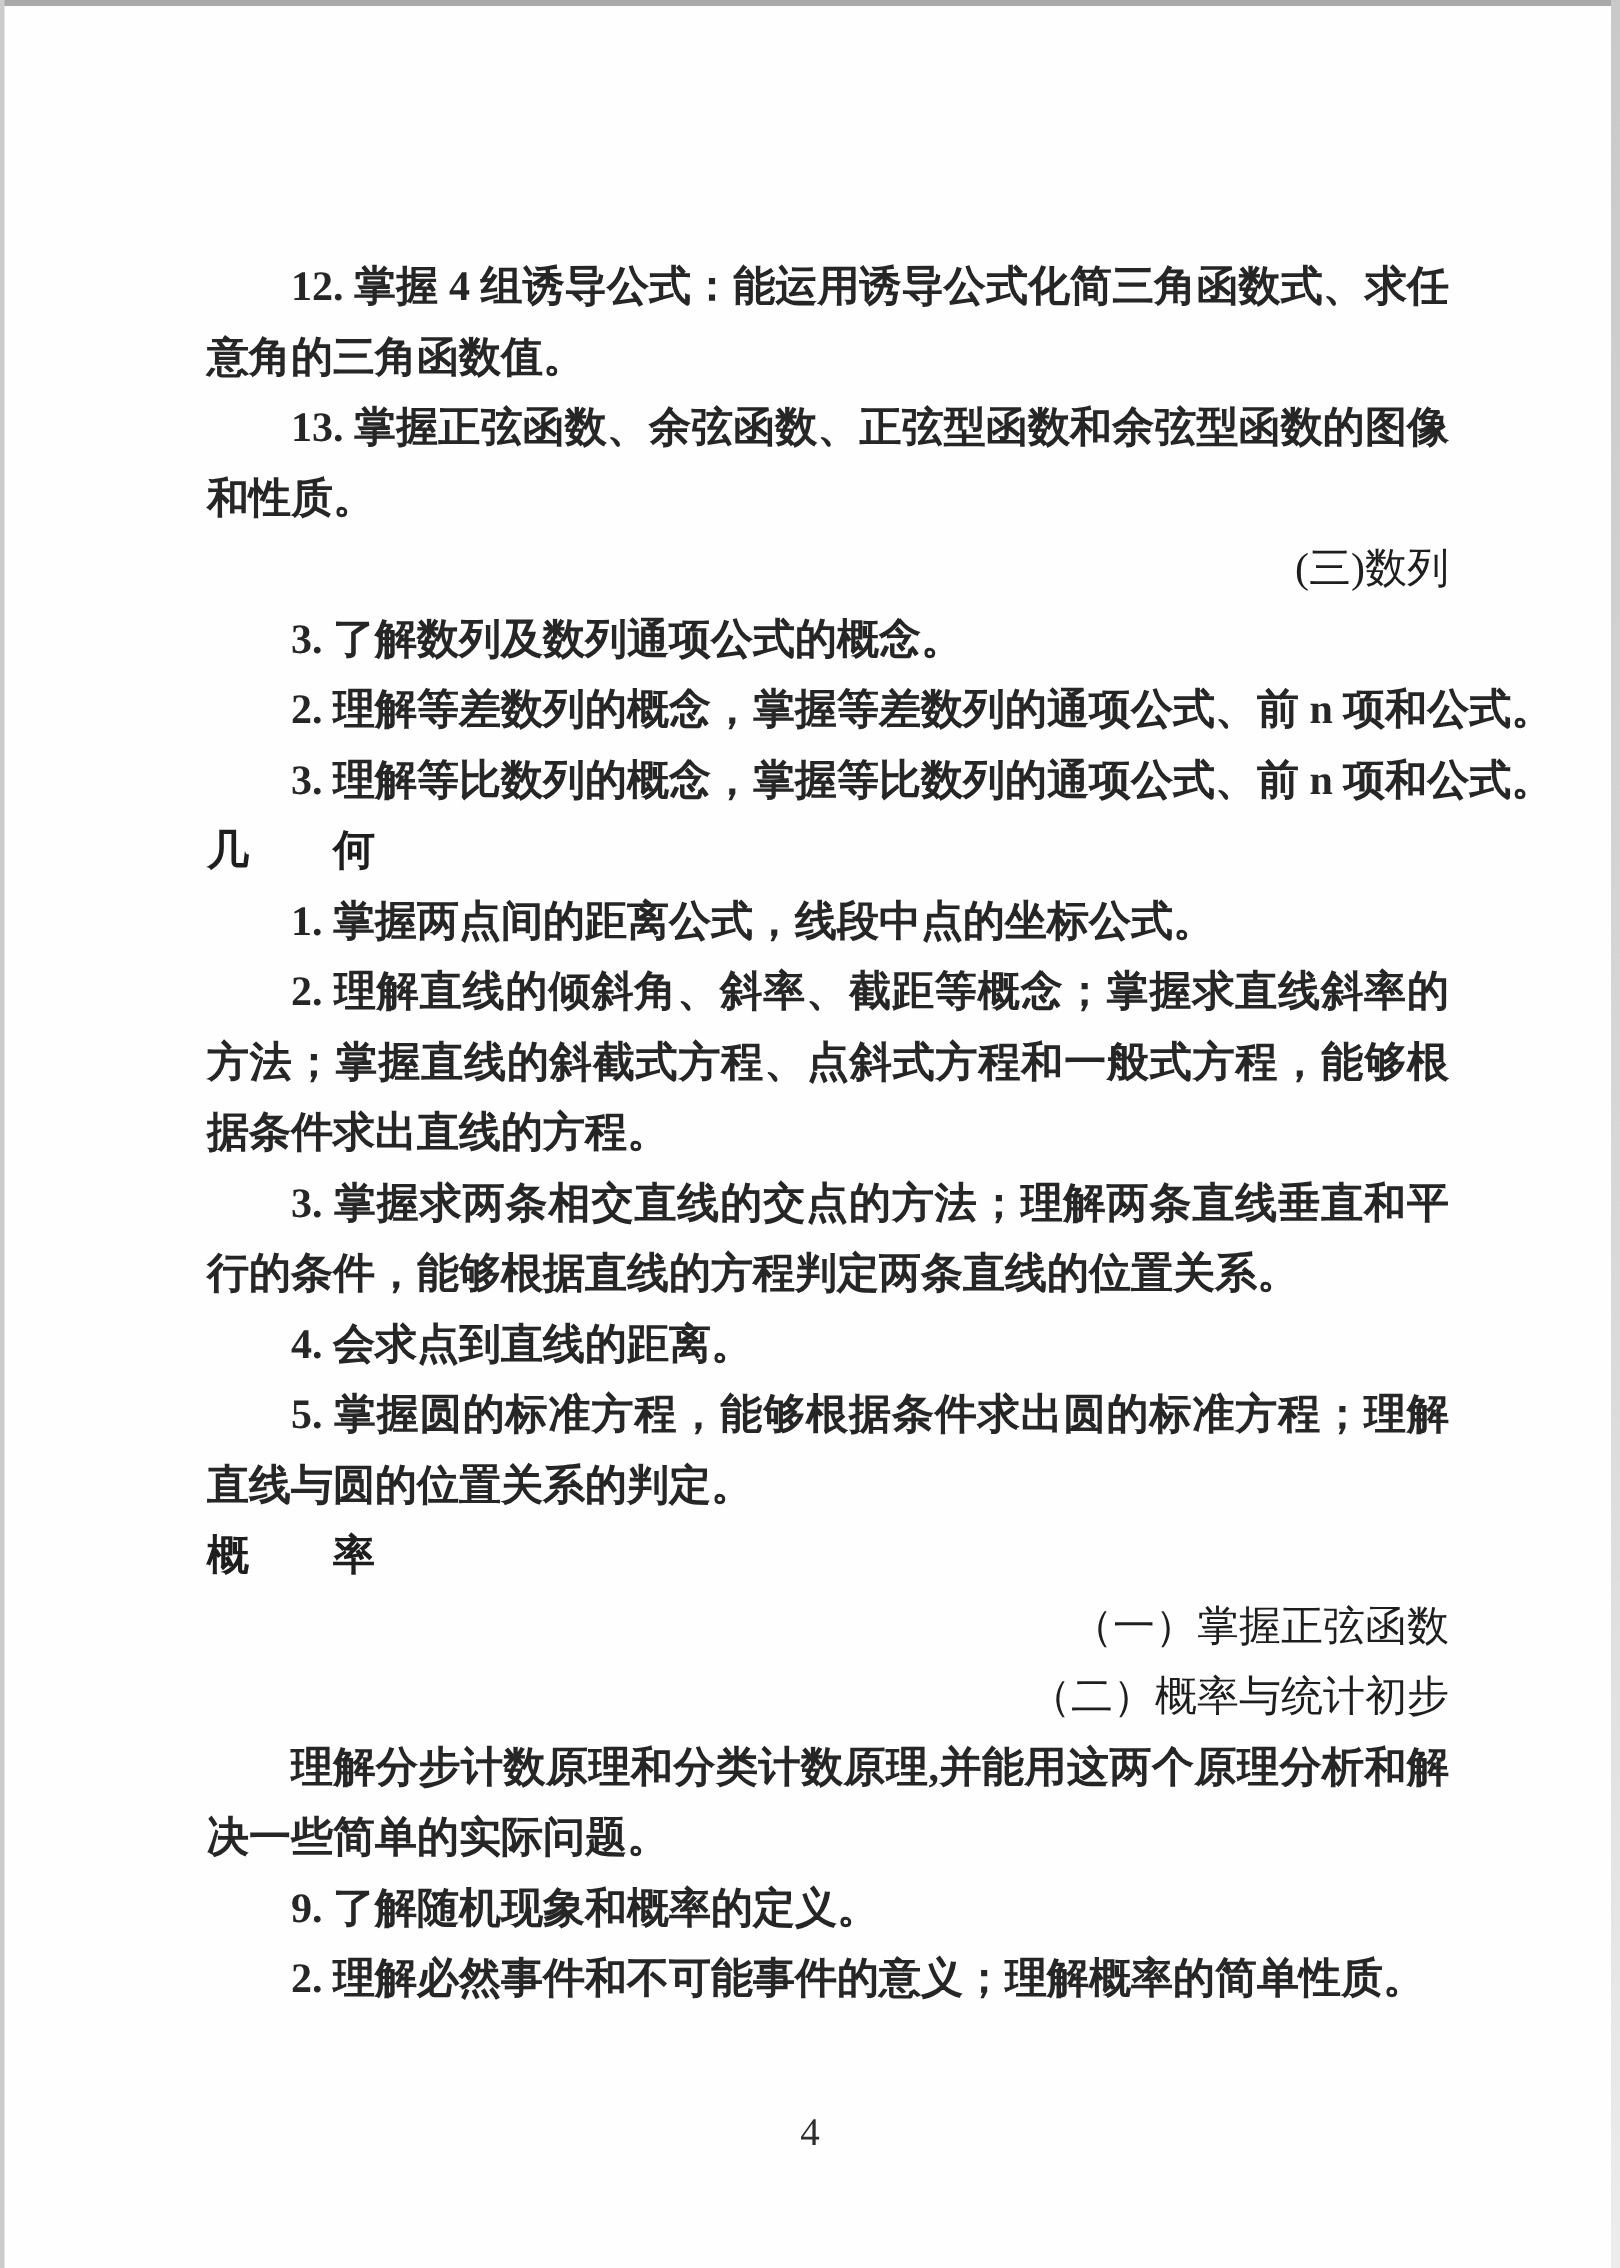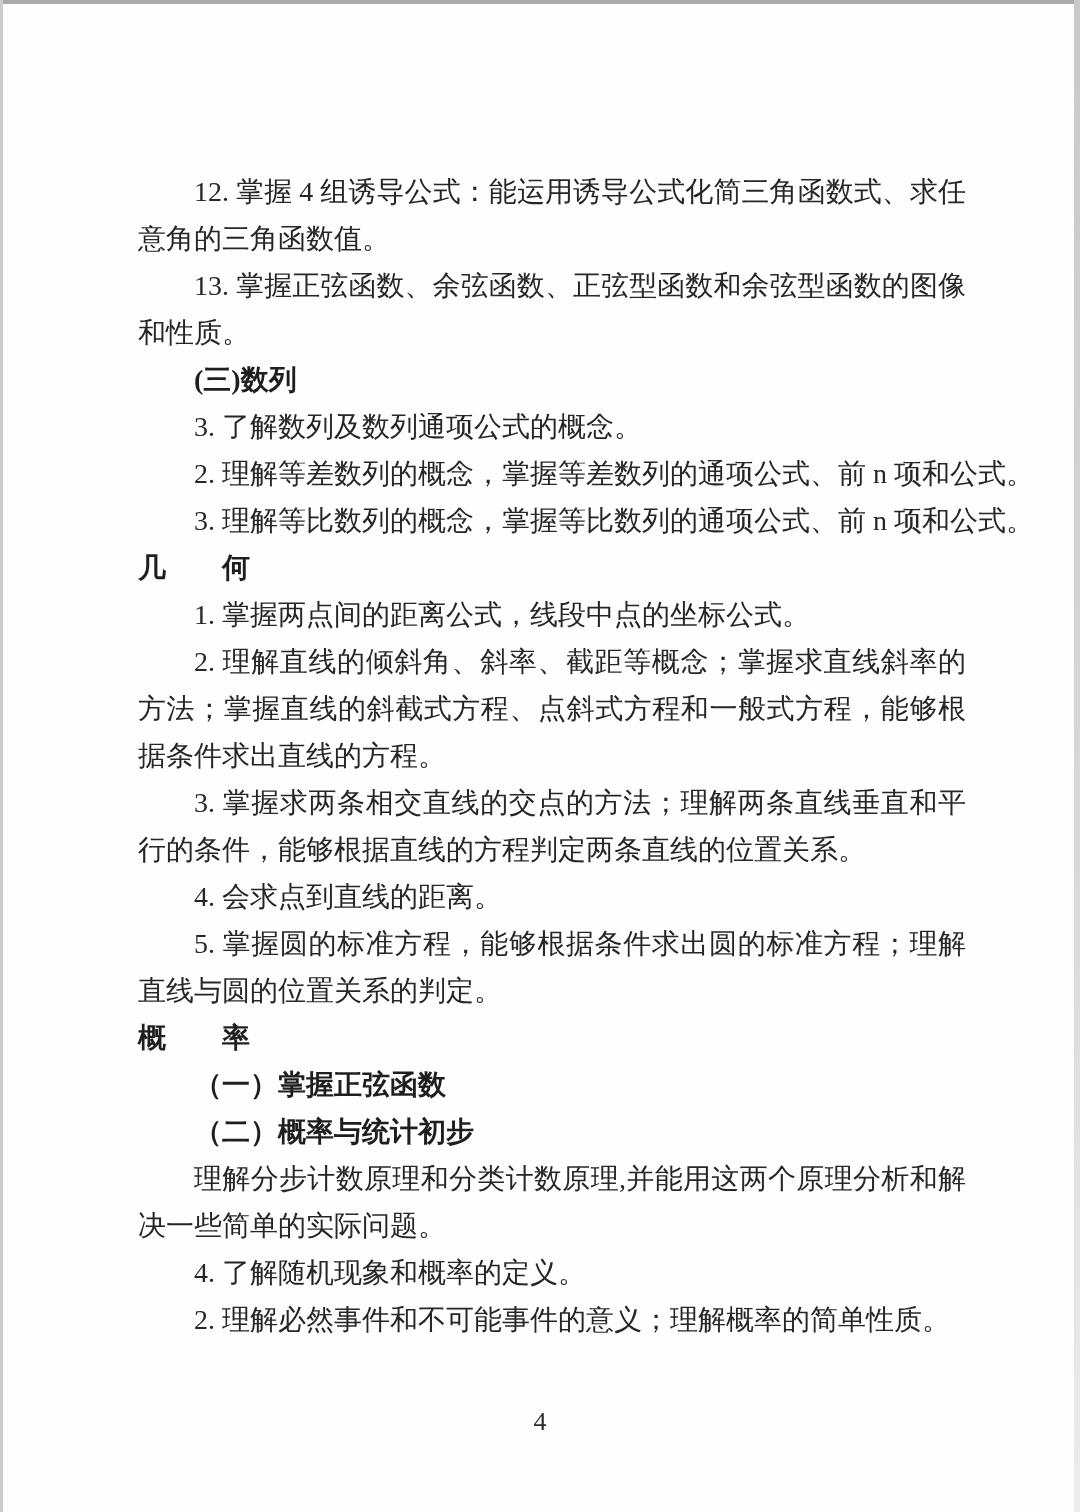--- a/index.html
+++ b/index.html
@@ -27,34 +27,36 @@
     position: absolute;
     top: 168px;
     left: 138px;
     width: 828px;
     font-size: 28px;
     line-height: 47px;
   }
   .block {
     margin: 0;
     padding: 0;
+    font-weight: bold;
   }
   .paragraph {
     text-indent: 2em;
     text-align: justify;
   }
   .paragraph.nowrap {
     white-space: nowrap;
     text-align: left;
     overflow: visible;
   }
   .subheading {
     text-indent: 2em;
-    font-weight: bold;
+    font-weight: normal;
     color: #1e1e1e;
+    text-align: right;
   }
   .heading {
     text-align: left;
     text-indent: 0;
     font-weight: bold;
     color: #1e1e1e;
   }
   .page-number {
     position: absolute;
     top: 1404px;
@@ -85,18 +87,18 @@
       <p class="block heading">几　　何</p>
       <p class="block paragraph">1. 掌握两点间的距离公式，线段中点的坐标公式。</p>
       <p class="block paragraph">2. 理解直线的倾斜角、斜率、截距等概念；掌握求直线斜率的方法；掌握直线的斜截式方程、点斜式方程和一般式方程，能够根据条件求出直线的方程。</p>
       <p class="block paragraph">3. 掌握求两条相交直线的交点的方法；理解两条直线垂直和平行的条件，能够根据直线的方程判定两条直线的位置关系。</p>
       <p class="block paragraph">4. 会求点到直线的距离。</p>
       <p class="block paragraph">5. 掌握圆的标准方程，能够根据条件求出圆的标准方程；理解直线与圆的位置关系的判定。</p>
       <p class="block heading">概　　率</p>
       <p class="block subheading">（一）掌握正弦函数</p>
       <p class="block subheading">（二）概率与统计初步</p>
       <p class="block paragraph">理解分步计数原理和分类计数原理,并能用这两个原理分析和解决一些简单的实际问题。</p>
-      <p class="block paragraph">4. 了解随机现象和概率的定义。</p>
+      <p class="block paragraph">9. 了解随机现象和概率的定义。</p>
       <p class="block paragraph">2. 理解必然事件和不可能事件的意义；理解概率的简单性质。</p>
     </div>
 
   <div class="page-number">4</div>
 </div>
 
 </body></html>

